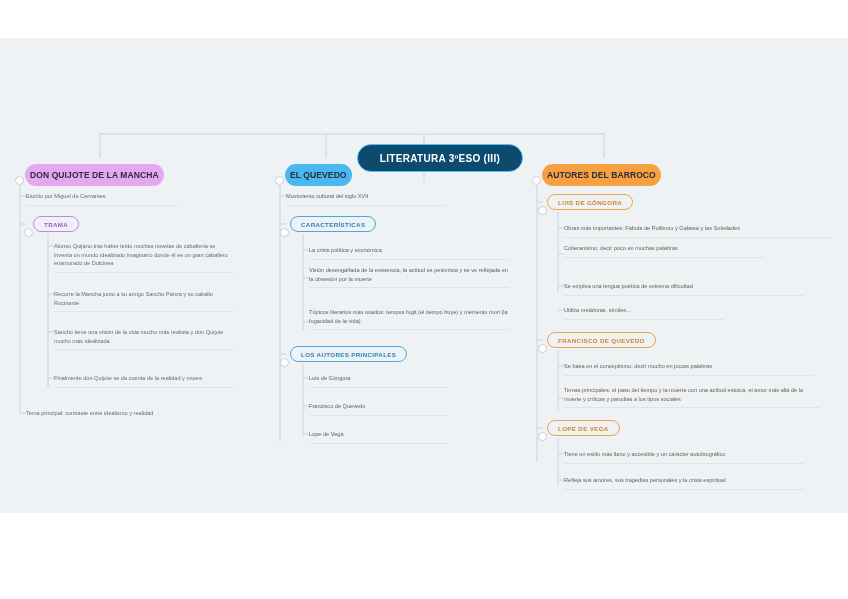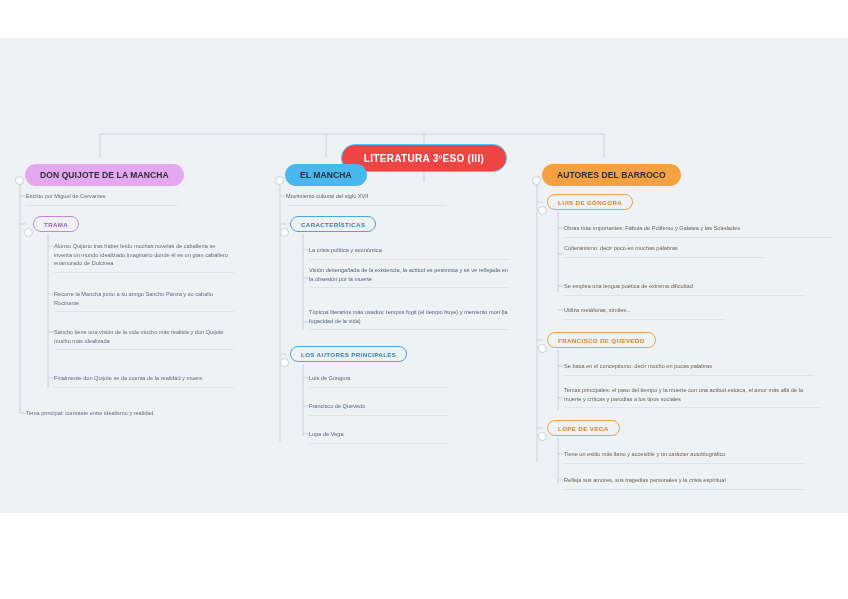--- a/index.html
+++ b/index.html
@@ -33,25 +33,25 @@
   svg.links {
     position: absolute;
     left: 0; top: 0;
     width: 848px; height: 475px;
     pointer-events: none;
   }
 
   
   .root-node {
     position: absolute;
-    left: 341px;
+    left: 357px;
     top: 106px;
     width: 166px;
     height: 28px;
-    background: #ef4444;
+    background: #0c4a6e;
     border: 1.5px solid #4fc3f7;
     border-radius: 14px 14px 14px 14px;
     box-sizing: border-box;
     display: flex;
     align-items: center;
     justify-content: center;
   }
   .root-node .label {
     font-size: 10px;
     font-weight: bold;
@@ -61,21 +61,21 @@
   }
 
   
   .branch-head {
     position: absolute;
     height: 22px;
     border-radius: 11px;
     display: flex;
     align-items: center;
     justify-content: center;
-    padding: 0 15px;
+    padding: 0 5px;
     box-sizing: border-box;
     white-space: nowrap;
   }
   .branch-head .label {
     font-size: 8.5px;
     font-weight: bold;
     color: #2c2c3a;
     letter-spacing: 0.1px;
   }
   .head-purple { background: #e4a8f0; }
@@ -227,21 +227,21 @@
     </div>
     <div class="leaf purple last" style="left:54px; top:333px; width:180px;">
       <span class="txt">Finalmente don Quijote se da cuenta de la realidad y muere</span>
     </div>
 
     <div class="leaf purple" style="left:26px; top:368px; width:190px; border-bottom:none;">
       <span class="txt">Tema principal: contraste entre idealismo y realidad</span>
     </div>
 
     <div class="branch-head head-blue" style="left:285px; top:126px;">
-      <span class="label">EL MANCHA</span>
+      <span class="label">EL QUEVEDO</span>
     </div>
     <div class="handle" style="left:275px; top:138px;"></div>
 
     <div class="leaf blue" style="left:286px; top:151px; width:160px;">
       <span class="txt">Movimiento cultural del siglo XVII</span>
     </div>
 
     <div class="pill pill-blue" style="left:290px; top:178px;">
       <span class="label">CARACTERÍSTICAS</span>
     </div>

